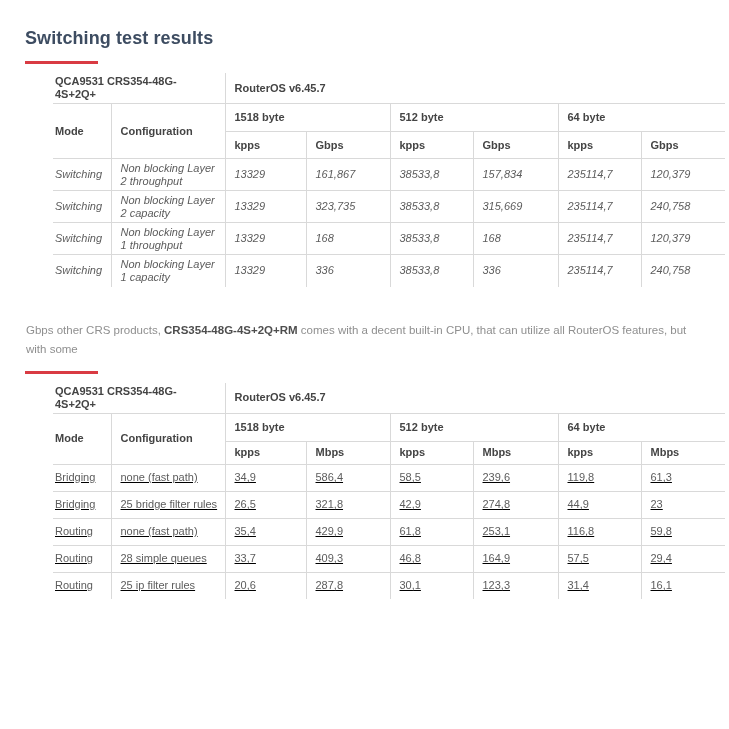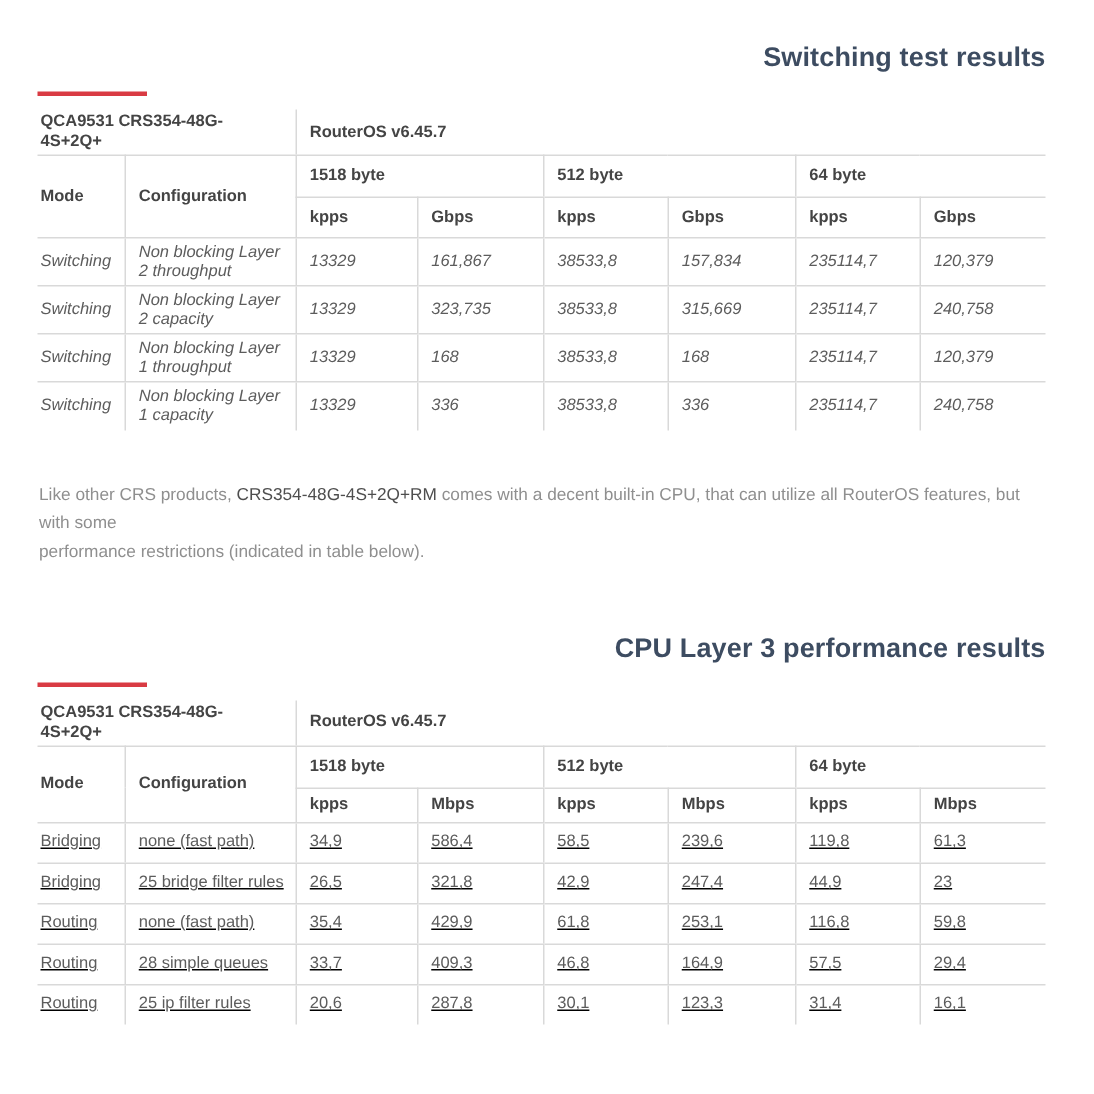--- a/index.html
+++ b/index.html
@@ -4,47 +4,47 @@
 <style>
   html,body{margin:0;padding:0;}
   body{
     width:729px;height:729px;background:#ffffff;
     font-family:"Liberation Sans", sans-serif;
     -webkit-font-smoothing:antialiased;
   }
   .page{padding:28px 32px 0 25px;}
   .section-title{
     margin:0;font-weight:700;font-size:18px;line-height:21px;
-    color:#3d4c61;letter-spacing:0.1px;text-align:right;
+    color:#3d4c61;letter-spacing:0.1px;
   }
   .section-cpu .section-title{margin-top:44px;}
   .rule{width:73px;height:3px;background:#d93b43;margin:12px 0 0 0;}
   table.results-table{
-    border-collapse:collapse;table-layout:fixed;width:672px;margin-top:9px;
+    border-collapse:collapse;table-layout:fixed;width:672px;margin-top:9px;margin-left:28px;
   }
   .results-table th,.results-table td{
     border-left:1px solid #d9d9d9;
     border-bottom:1px solid #d9d9d9;
     padding:2px 8px 2px 9px;
     vertical-align:middle;text-align:left;
     font-size:11px;line-height:13px;font-weight:normal;color:#5c5c5c;
     overflow:hidden;
   }
   .results-table .nl{border-left:none;padding-left:2px;}
   .results-table .hd{font-weight:700;color:#444444;}
   .results-table tbody tr:last-child td{border-bottom:none;}
   .t1 .r-device{height:28px;} .t1 .r-bytes{height:28px;} .t1 .r-units{height:27px;}
   .t1 tbody tr{height:32px;font-style:italic;}
   .t2 .r-device{height:26px;} .t2 .r-bytes{height:28px;} .t2 .r-units{height:23px;}
   .t2 tbody tr{height:27px;text-decoration:underline;}
   .t2 td.config{white-space:nowrap;}
   .note{
     margin:34px 0 0 1px;font-size:11.5px;line-height:19px;color:#8f8f8f;
   }
-  .note b{color:#4e4e4e;font-weight:400;}
+  .note b{color:#4e4e4e;font-weight:700;}
 </style>
 </head>
 <body>
 
 <div class="page">
 
   <section class="section-switching">
     <h2 class="section-title">Switching test results</h2>
     <div class="rule"></div>
 
@@ -118,24 +118,23 @@
           <td>336</td>
           <td>38533,8</td>
           <td>336</td>
           <td>235114,7</td>
           <td>240,758</td>
         </tr>
       </tbody>
     </table>
   </section>
 
-  <p class="note"><span>Like other CRS products, </span><b>CRS354-48G-4S+2Q+RM</b><span> comes with a decent built-in CPU, that can utilize all RouterOS features, but with some</span><br><span>performance restrictions (indicated in table below).</span></p>
+  <p class="note"><span>Gbps other CRS products, </span><b>CRS354-48G-4S+2Q+RM</b><span> comes with a decent built-in CPU, that can utilize all RouterOS features, but with some</span><br></p>
 
   <section class="section-cpu">
-    <h2 class="section-title">CPU Layer 3 performance results</h2>
     <div class="rule"></div>
 
     <table class="results-table t2">
       <colgroup>
         <col style="width:58px">
           <col style="width:114px">
         <col style="width:81px">
           <col style="width:84px">
         <col style="width:83px">
           <col style="width:85px">
@@ -173,21 +172,21 @@
           <td>239,6</td>
           <td>119,8</td>
           <td>61,3</td>
         </tr>
         <tr>
           <td class="nl">Bridging</td>
           <td class="config">25 bridge filter rules</td>
           <td>26,5</td>
           <td>321,8</td>
           <td>42,9</td>
-          <td>247,4</td>
+          <td>274,8</td>
           <td>44,9</td>
           <td>23</td>
         </tr>
         <tr>
           <td class="nl">Routing</td>
           <td class="config">none (fast path)</td>
           <td>35,4</td>
           <td>429,9</td>
           <td>61,8</td>
           <td>253,1</td>

